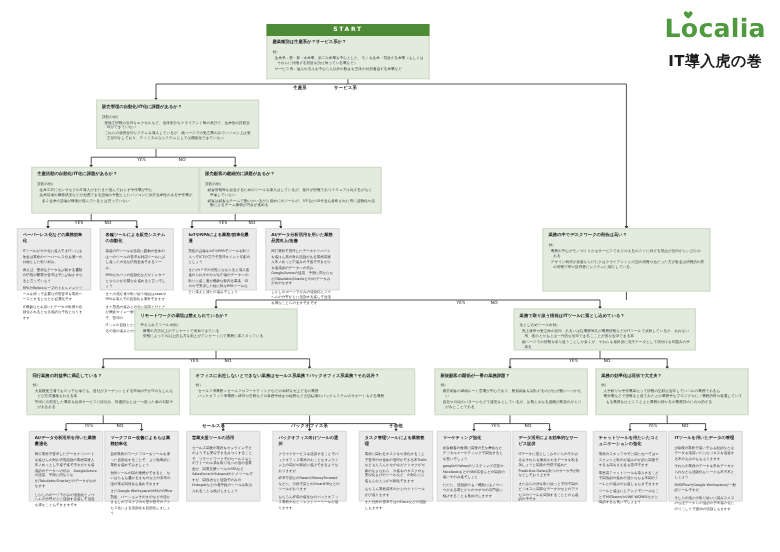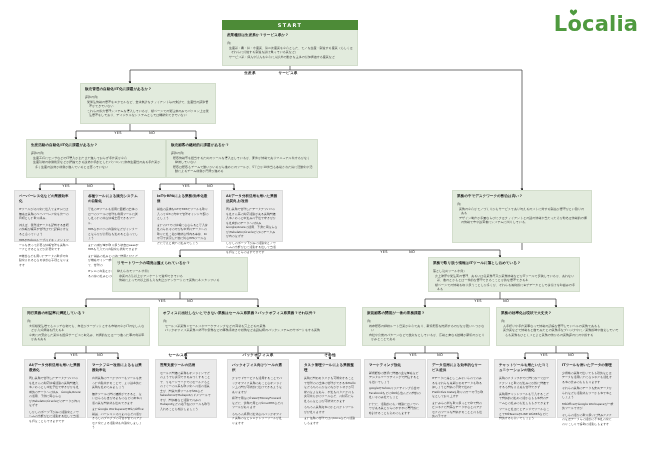--- a/index.html
+++ b/index.html
@@ -132,20 +132,21 @@
     </g>
   </svg>
 
   <div class="brand">
     <div class="brand-logo">
       <svg class="brand-heart" viewBox="0 0 20 16">
         <path d="M10 15 C2 9 0 5 3 2 C6 -1 10 3 10 5 C10 3 14 -1 17 2 C20 5 18 9 10 15 Z" fill="#4f9a3f"></path>
       </svg>
       <span>Localia</span>
     </div>
+    <div class="brand-sub">IT導入虎の巻</div>
   </div>
 
   <div class="node start" style="left:222px;top:20px;width:136px;">
     <div class="hdr">START</div>
     <div class="body" style="height:36px;">
       <div class="n-title">産業種別は生産系か？サービス系か？</div>
       <div class="n-ex-lbl">例）</div>
       <ul class="n-ex">
         <li>生産系：農・林・水産業、第二次産業を中心とした、モノを生産・製造する産業（もしくはそれらに付随する製造を請け負っている業など）</li>
         <li>サービス系：個人や法人を中心に人以外の動きを主体の付加価値する産業など</li>

